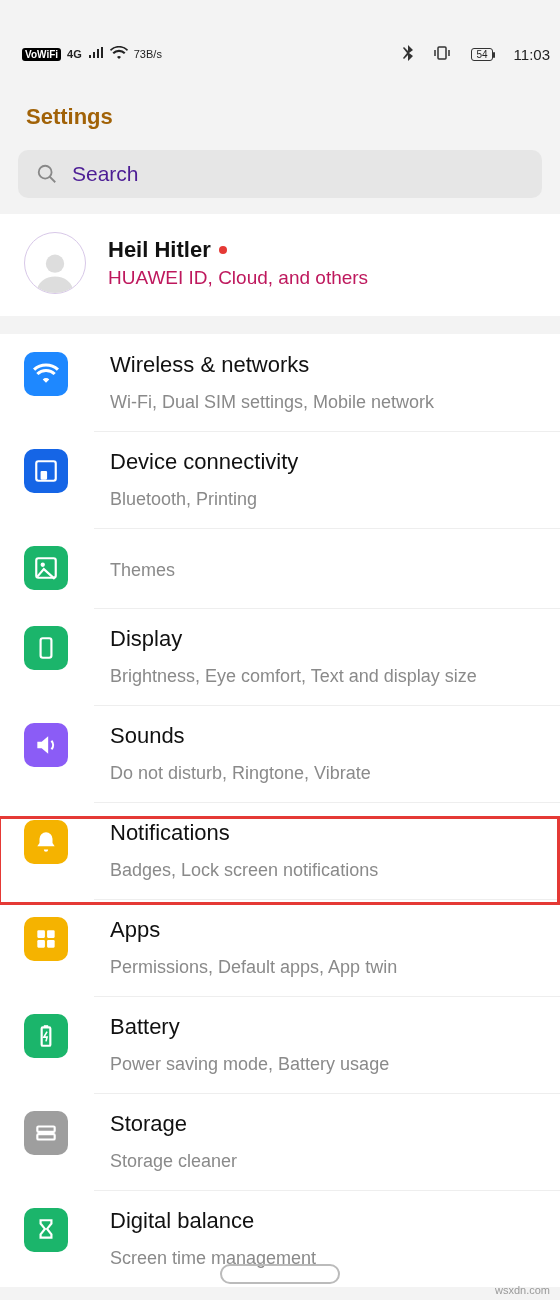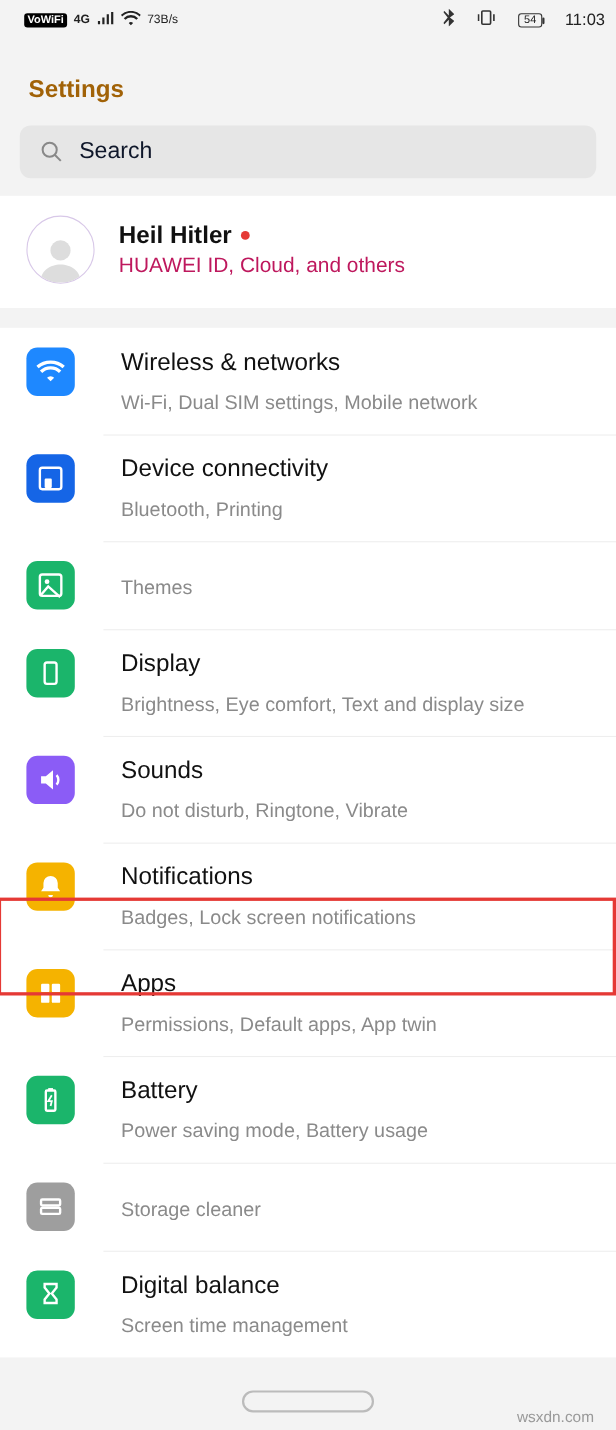--- a/index.html
+++ b/index.html
@@ -1,35 +1,35 @@
 <!DOCTYPE html>
 <html><head>
 <meta charset="utf-8">
 <style>
 * { margin: 0; padding: 0; box-sizing: border-box; font-family: -apple-system, "Helvetica Neue", Arial, sans-serif; }
 body { width: 560px; height: 1300px; background: #f3f3f3; overflow: hidden; position: relative; }
 
 
-.status-bar { display: flex; justify-content: space-between; align-items: center; padding: 4px 10px 0 22px; height: 32px; font-size: 14px; color: #222; }
+.status-bar { display: flex; justify-content: space-between; align-items: center; padding: 4px 10px 0 22px; height: 32px; font-size: 14px; color: #222; margin-top: 36px; }
 .status-left { display: flex; align-items: center; gap: 6px; }
 .vowifi-badge { background: #000; color: #fff; font-size: 10px; font-weight: 700; padding: 1px 3px; border-radius: 3px; }
 .status-right { display: flex; align-items: center; gap: 21px; font-size: 15px; }
 .batt { border: 1px solid #333; border-radius: 3px; font-size: 10px; padding: 0 4px; position: relative; }
 .batt::after { content:""; position:absolute; right:-3px; top:3px; width:2px; height:6px; background:#333; border-radius:1px;}
 .speed-box { display:flex; flex-direction:row; line-height:1; font-size:11px; }
 
 
 .header { padding: 36px 26px 20px; }
 .header h1 { font-size: 22px; font-weight: 700; color: #a16207; }
 
 
 .search-wrap { padding: 0 18px 12px; }
 .search { background: #e6e6e6; border-radius: 10px; display: flex; align-items: center; padding: 12px 18px; gap: 14px; }
 .search svg { width: 22px; height: 22px; stroke: #888; fill:none; }
-.search span { color: #0f172a; font-size: 21px; }
+.search span { color: #4c1d95; font-size: 21px; }
 
 
 .account { background:#fff; margin-top:4px; display:flex; align-items:center; padding: 18px 20px 22px 24px; gap: 22px; }
 .avatar { width: 62px; height: 62px; border-radius: 50%; border: 1px solid #d8c8e8; background: linear-gradient(#fff,#fff); display:flex; align-items:flex-end; justify-content:center; overflow:hidden; }
 .avatar svg { width: 44px; height: 44px; fill: #ddd; }
 .acct-txt .name { font-size: 22px; font-weight: 700; color:#111; display:flex; align-items:center; gap:8px;}
 .dot-red { width:8px; height:8px; border-radius:50%; background:#e53935; display:inline-block; }
 .acct-txt .sub { font-size: 19px; color:#be185d; margin-top:4px; }
 
 
@@ -40,21 +40,21 @@
 .icn svg { width: 26px; height:26px; fill:#fff; }
 .txt .title { font-size: 22px; color:#111; font-weight: 500; }
 .txt .sub { font-size: 18px; color: #8a8a8a; margin-top: 14px; }
 
 
 .hl { position:absolute; border: 3px solid #e53935; pointer-events:none; }
 
 
 .navpill { position:absolute; bottom: 16px; left: 50%; transform: translateX(-50%); width: 120px; height: 20px; border: 2px solid #bbb; border-radius: 20px; }
 
-.watermark { position:absolute; bottom:4px; right:20px; font-size:14px; color:#999; }
+.watermark { position:absolute; bottom:4px; right:10px; font-size:11px; color:#999; }
 
 
 .c-blue { background:#1e88ff; }
 .c-blue2 { background:#1565e6; }
 .c-green { background:#1bb56b; }
 .c-green2{ background:#1bb56b; }
 .c-green3{ background:#1bb56b; }
 .c-purple{ background:#8b5cf6; }
 .c-amber { background:#f5b300; }
 .c-amber2{ background:#f5b300; }
@@ -236,20 +236,21 @@
   </div>
 
   <div class="item">
     <div class="icn c-grey">
         <svg viewBox="0 0 24 24">
           <rect x="4" y="6" width="16" height="5" rx="1" fill="none" stroke="#fff" stroke-width="2"></rect>
           <rect x="4" y="13" width="16" height="5" rx="1" fill="none" stroke="#fff" stroke-width="2"></rect>
         </svg>
       </div>
     <div class="txt">
+      <div class="title">Storage</div>
       <div class="sub">Storage cleaner</div>
     </div>
   </div>
 
   <div class="item">
     <div class="icn c-green">
         <svg viewBox="0 0 24 24">
           <path d="M7 3h10v3l-4 5 4 5v3H7v-3l4-5-4-5z" fill="none" stroke="#fff" stroke-width="2"></path>
         </svg>
       </div>

